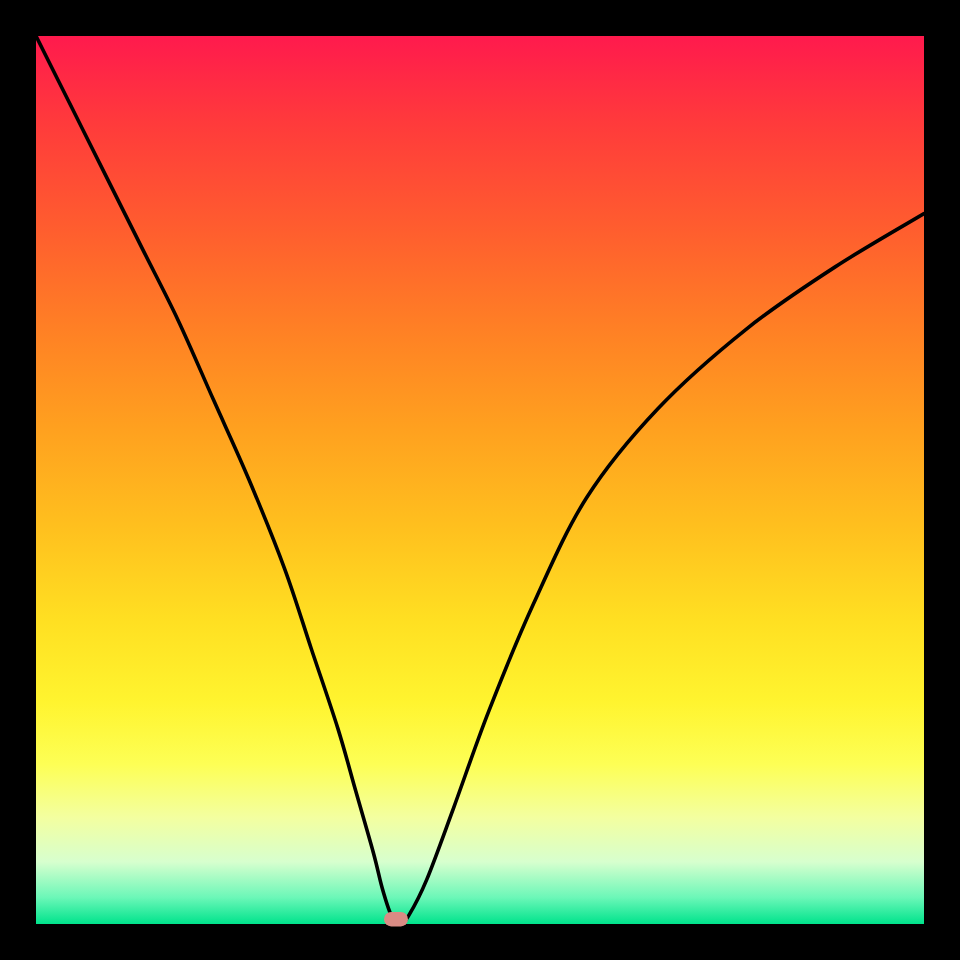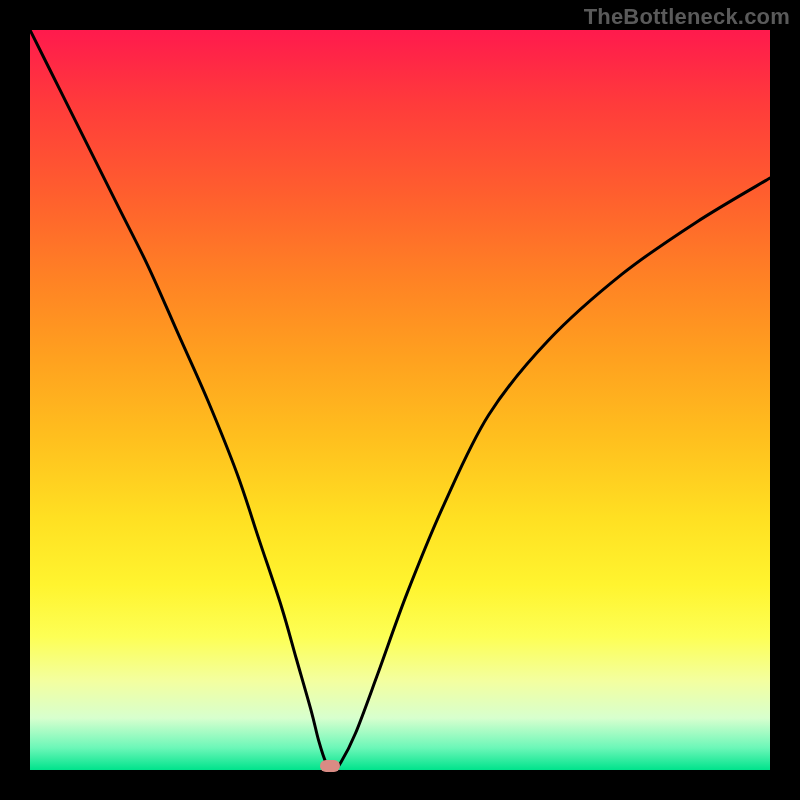--- a/index.html
+++ b/index.html
@@ -68,14 +68,13 @@
 </head>
 <body>
 
 <div class="frame">
   <div class="plot-area">
     <svg class="curve" viewBox="0 0 740 740" preserveAspectRatio="none">
       <path id="curve-path" fill="none" stroke="#000" stroke-width="3" stroke-linecap="round" stroke-linejoin="round" d="M 0 0 C 4.933333333333334 9.866666666666655, 19.733333333333334 39.4666666666666, 29.6 59.19999999999993 C 39.46666666666667 78.93333333333327, 49.333333333333336 98.66666666666663, 59.2 118.39999999999998 C 69.06666666666666 138.13333333333333, 78.93333333333334 157.8666666666667, 88.8 177.60000000000002 C 98.66666666666666 197.33333333333334, 108.53333333333333 215.8333333333333, 118.4 236.79999999999995 C 128.26666666666668 257.76666666666665, 138.13333333333333 281.20000000000005, 148 303.40000000000003 C 157.86666666666667 325.6, 167.73333333333332 346.56666666666666, 177.6 370 C 187.46666666666667 393.43333333333334, 198.5666666666667 420.56666666666666, 207.20000000000002 444 C 215.83333333333334 467.43333333333334, 222 488.40000000000003, 229.4 510.6 C 236.8 532.8000000000001, 245.43333333333337 557.4666666666667, 251.60000000000002 577.2 C 257.7666666666667 596.9333333333334, 261.46666666666664 611.7333333333333, 266.4 629 C 271.3333333333333 646.2666666666667, 277.5 667.2333333333333, 281.2 680.8 C 284.9 694.3666666666666, 286.1333333333333 701.7666666666667, 288.6 710.4 C 291.0666666666667 719.0333333333333, 293.53333333333336 727.6666666666667, 296 732.6 C 298.46666666666664 737.5333333333333, 300.9333333333333 740, 303.4 740 C 305.8666666666667 740, 307.1 738.7666666666667, 310.8 732.6 C 314.5 726.4333333333334, 319.4333333333334 717.8, 325.6 703 C 331.76666666666665 688.2, 339.16666666666663 667.2333333333333, 347.79999999999995 643.8 C 356.4333333333333 620.3666666666666, 366.3 590.7666666666667, 377.40000000000003 562.4 C 388.50000000000006 534.0333333333333, 400.83333333333337 503.20000000000005, 414.40000000000003 473.6 C 427.9666666666667 444, 441.53333333333336 411.93333333333334, 458.8 384.8 C 476.06666666666666 357.6666666666667, 495.8 334.23333333333335, 518 310.8 C 540.2 287.3666666666667, 567.3333333333334 263.93333333333334, 592 244.2 C 616.6666666666666 224.46666666666664, 641.3333333333334 208.4333333333333, 666 192.39999999999998 C 690.6666666666666 176.36666666666665, 727.6666666666666 155.4, 740 148"></path>
     </svg>
     <div class="marker" id="min-marker" style="left: 299.7px; top: 736.3px;"></div>
   </div>
-  <div class="watermark">TheBottleneck.com</div>
 </div>
 
 </body></html>

